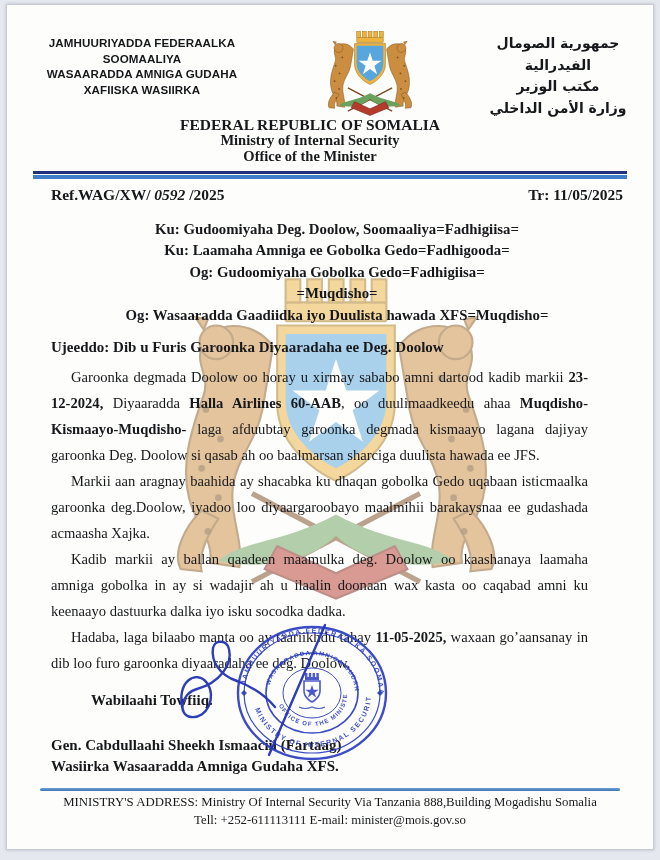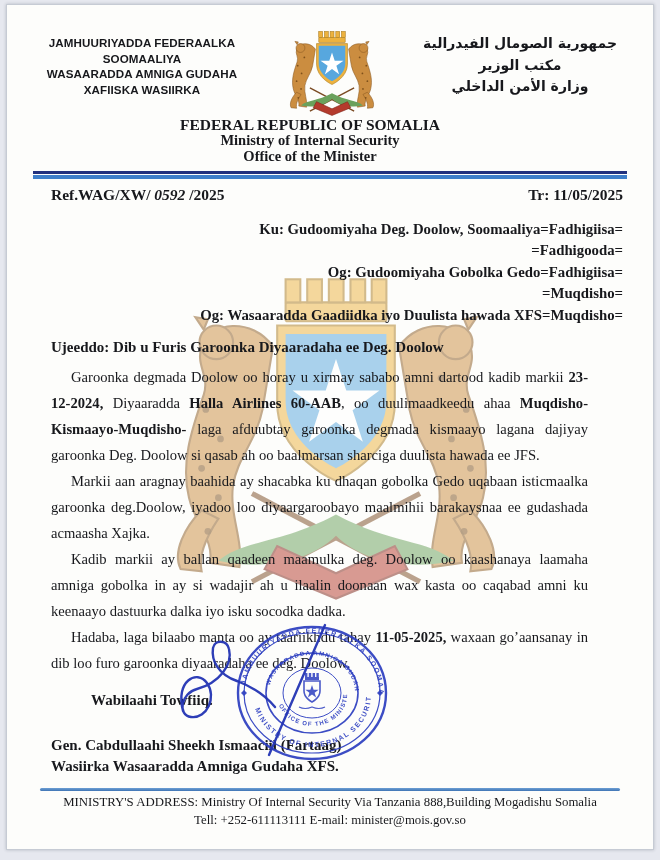--- a/index.html
+++ b/index.html
@@ -17,21 +17,21 @@
     box-shadow:0 0 3px rgba(40,50,70,.25);
     color:#17181c;
   }
   
   .watermark{
     position:absolute;left:98px;top:252px;width:462px;height:368px;
     opacity:.5;z-index:0;pointer-events:none;
   }
   .content{position:relative;z-index:1;}
   
-  .header-row{display:flex;align-items:flex-start;padding:22px 24px 0 24px;}
+  .header-row{display:flex;align-items:flex-start;padding:22px 24px 0 24px;gap:38px;}
   .hdr-left{
     width:222px;text-align:center;padding-top:8px;
     font-family:"Liberation Sans", sans-serif;font-weight:bold;
     font-size:11.6px;line-height:1.35;letter-spacing:.1px;
   }
   .hdr-emblem{width:158px;display:flex;justify-content:center;}
   .hdr-emblem svg{height:94px;}
   .hdr-right{
     flex:1;direction:rtl;text-align:center;padding-top:6px;
     font-family:"DejaVu Sans", sans-serif;font-weight:bold;
@@ -42,21 +42,21 @@
   .center-lines .l2,.center-lines .l3{font-size:14.5px;line-height:15.5px;}
   
   .rule-top{margin:7px 26px 0 26px;}
   .rule-top .dark{height:2.5px;background:#22317e;}
   .rule-top .blue{height:3.5px;background:#3e7ec9;margin-top:1.5px;}
   
   .ref-row{display:flex;justify-content:space-between;margin:7px 30px 0 44px;
     font-weight:bold;font-size:15.5px;}
   
   .recipients{margin:15px 30px 0 44px;font-weight:bold;font-size:14.8px;}
-  .recipient-row{display:flex;justify-content:flex-end;line-height:21.5px;}
+  .recipient-row{display:flex;justify-content:center;line-height:21.5px;}
   
   .subject{margin:13px 30px 0 44px;font-weight:bold;font-size:15px;}
   .body-text{margin:8px 65px 0 44px;font-size:14.6px;line-height:26px;text-align:justify;}
   .body-text p{margin:0;text-indent:20px;}
   .b{font-weight:bold;}
   .closing{margin:16px 0 0 84px;font-weight:bold;font-size:15px;}
   
   .stamp-wrap{position:absolute;left:150px;top:610px;width:246px;height:156px;z-index:2;}
   .sig-name{position:absolute;left:44px;top:730px;font-weight:bold;font-size:15px;line-height:20.5px;z-index:1;}
   
@@ -165,20 +165,21 @@
       <span><span>Ref.WAG/XW/ </span><span style="font-style: italic;">0592 </span><span>/2025</span></span>
       <span>Tr: 11/05/2025</span>
     </div>
 
     <div class="recipients">
       <div class="recipient-row">
         <span>Ku: Gudoomiyaha Deg. Doolow, Soomaaliya</span>
         <span>=Fadhigiisa=</span>
       </div>
       <div class="recipient-row">
+        <span>Ku: Laamaha Amniga ee Gobolka Gedo</span>
         <span>=Fadhigooda=</span>
       </div>
       <div class="recipient-row">
         <span>Og: Gudoomiyaha Gobolka Gedo</span>
         <span>=Fadhigiisa=</span>
       </div>
       <div class="recipient-row">
         <span>=Muqdisho=</span>
       </div>
       <div class="recipient-row">

